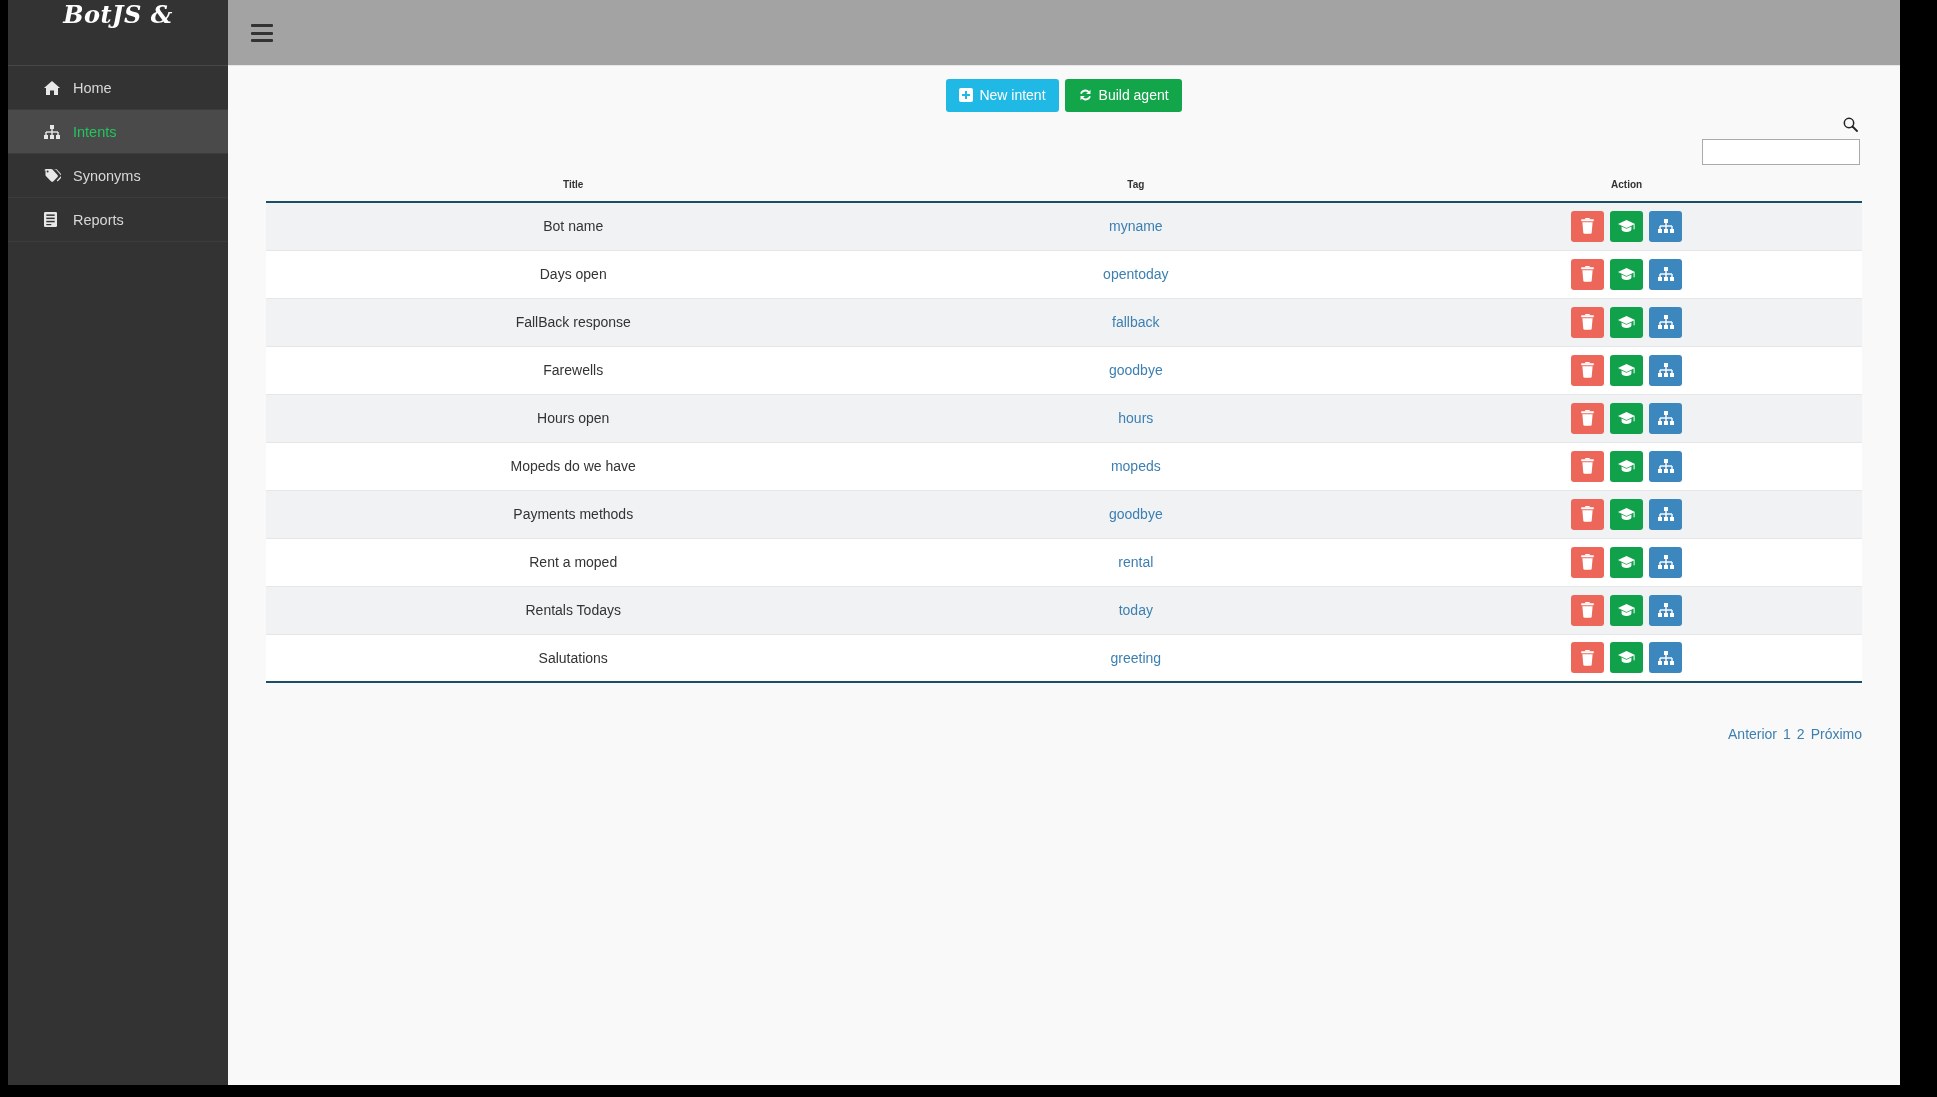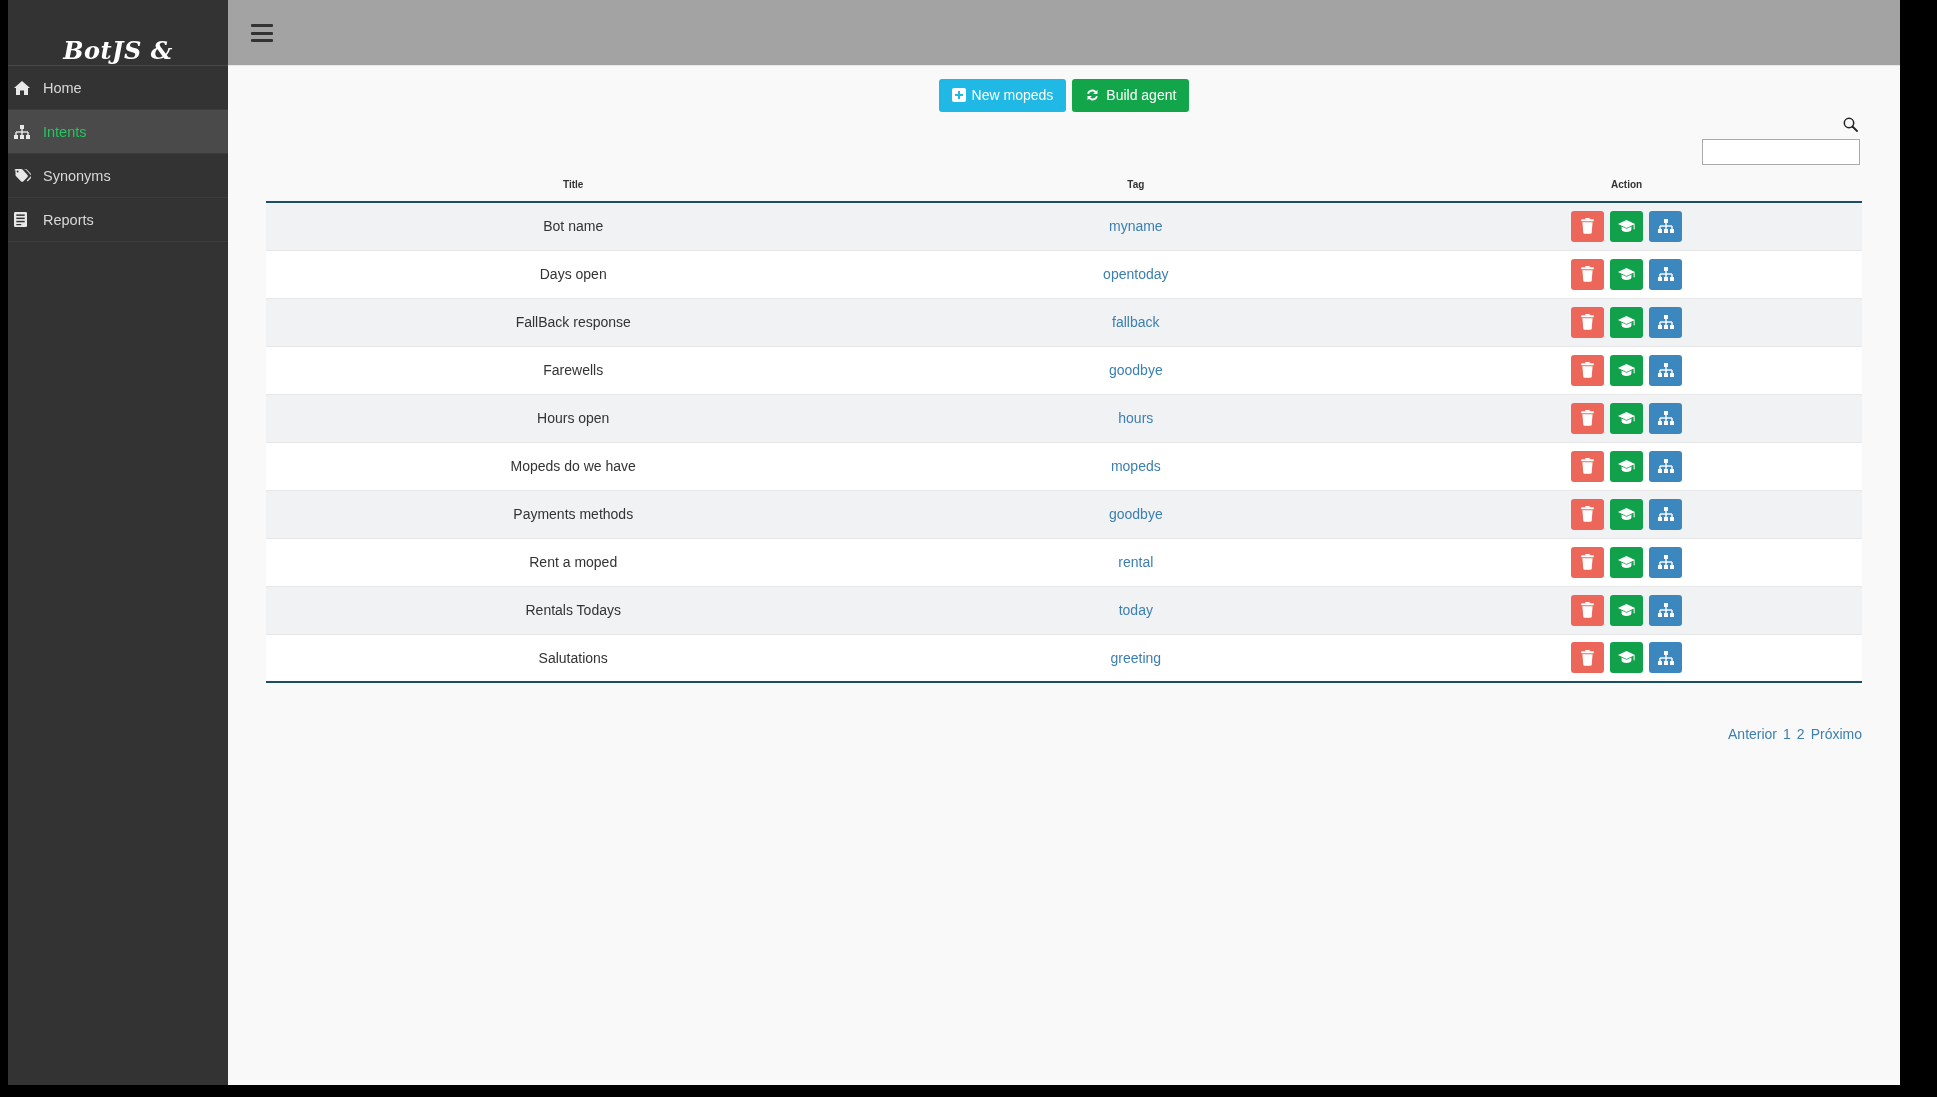--- a/index.html
+++ b/index.html
@@ -26,37 +26,37 @@
   #sidebar {
     position: absolute;
     left: 0; top: 0;
     width: 220px;
     height: 1085px;
     background: #333333;
   }
   #brand {
     height: 66px;
     display: flex;
-    align-items: flex-end;
+    align-items: flex-start;
     justify-content: center;
     border-bottom: 1px solid #474747;
   }
   #brand-text {
     color: #ffffff;
     font-family: "DejaVu Serif", serif;
     font-style: italic;
     font-weight: bold;
     font-size: 24px;
     letter-spacing: 0.5px;
   }
   .nav-item {
     height: 44px;
     display: flex;
     align-items: center;
-    padding-left: 6px;
+    padding-left: 36px;
     color: #d8d8d8;
     font-size: 14.5px;
     border-bottom: 1px solid #3c3c3c;
     cursor: pointer;
     user-select: none;
   }
   .nav-item.active {
     background: #4a4a4a;
     color: #22c55e;
   }
@@ -332,21 +332,21 @@
 
     <div id="action-bar">
       <button class="btn" style="background:#20b8e5">
         <span>
           <svg width="14" height="14" viewBox="0 0 14 14">
             <rect x="0" y="0" width="14" height="14" rx="2" fill="#ffffff"></rect>
             <rect x="6" y="3" width="2" height="8" fill="#20b8e5"></rect>
             <rect x="3" y="6" width="8" height="2" fill="#20b8e5"></rect>
           </svg>
         </span>
-        <span>New mopeds</span>
+        <span>New intent</span>
       </button>
 
       <button class="btn" style="background:#13a54a">
         <span>
           <svg width="15" height="14" viewBox="0 0 15 14">
             <path fill="#ffffff" d="M2.2 5.4A5.3 5.3 0 0111.1 3.2l1.4-1.4v4.3H8.2l1.6-1.6a3.7 3.7 0 00-6 1.5L2.2 5.4z"></path>
             <path fill="#ffffff" d="M12.8 8.6a5.3 5.3 0 01-8.9 2.2l-1.4 1.4V7.9h4.3l-1.6 1.6a3.7 3.7 0 006-1.5l1.6.6z"></path>
           </svg>
         </span>
         <span>Build agent</span>

